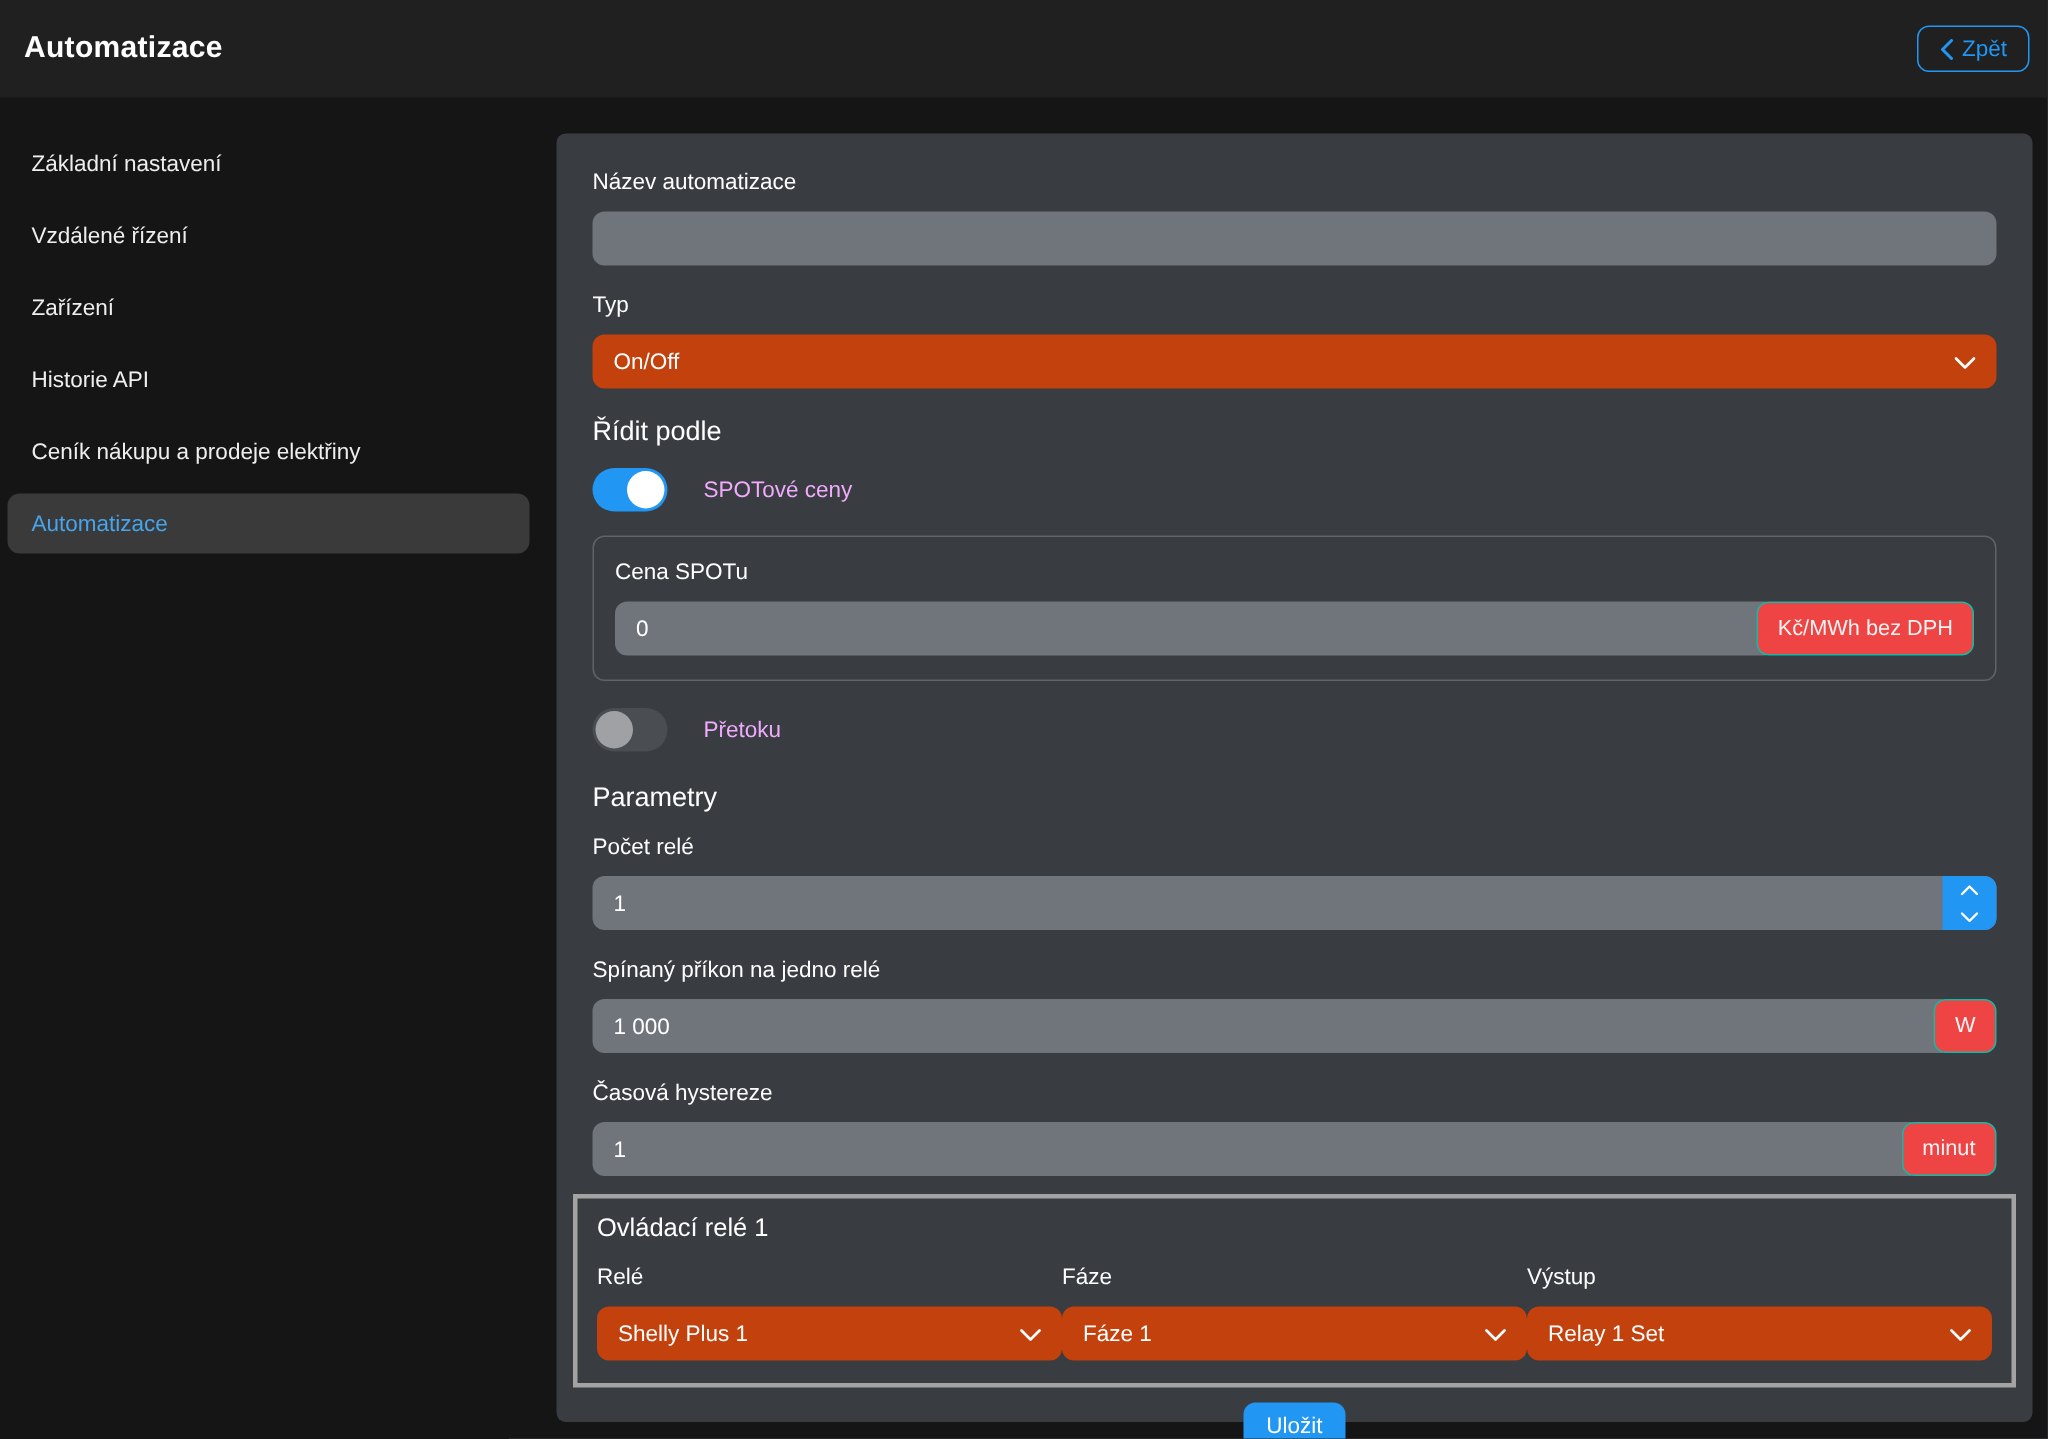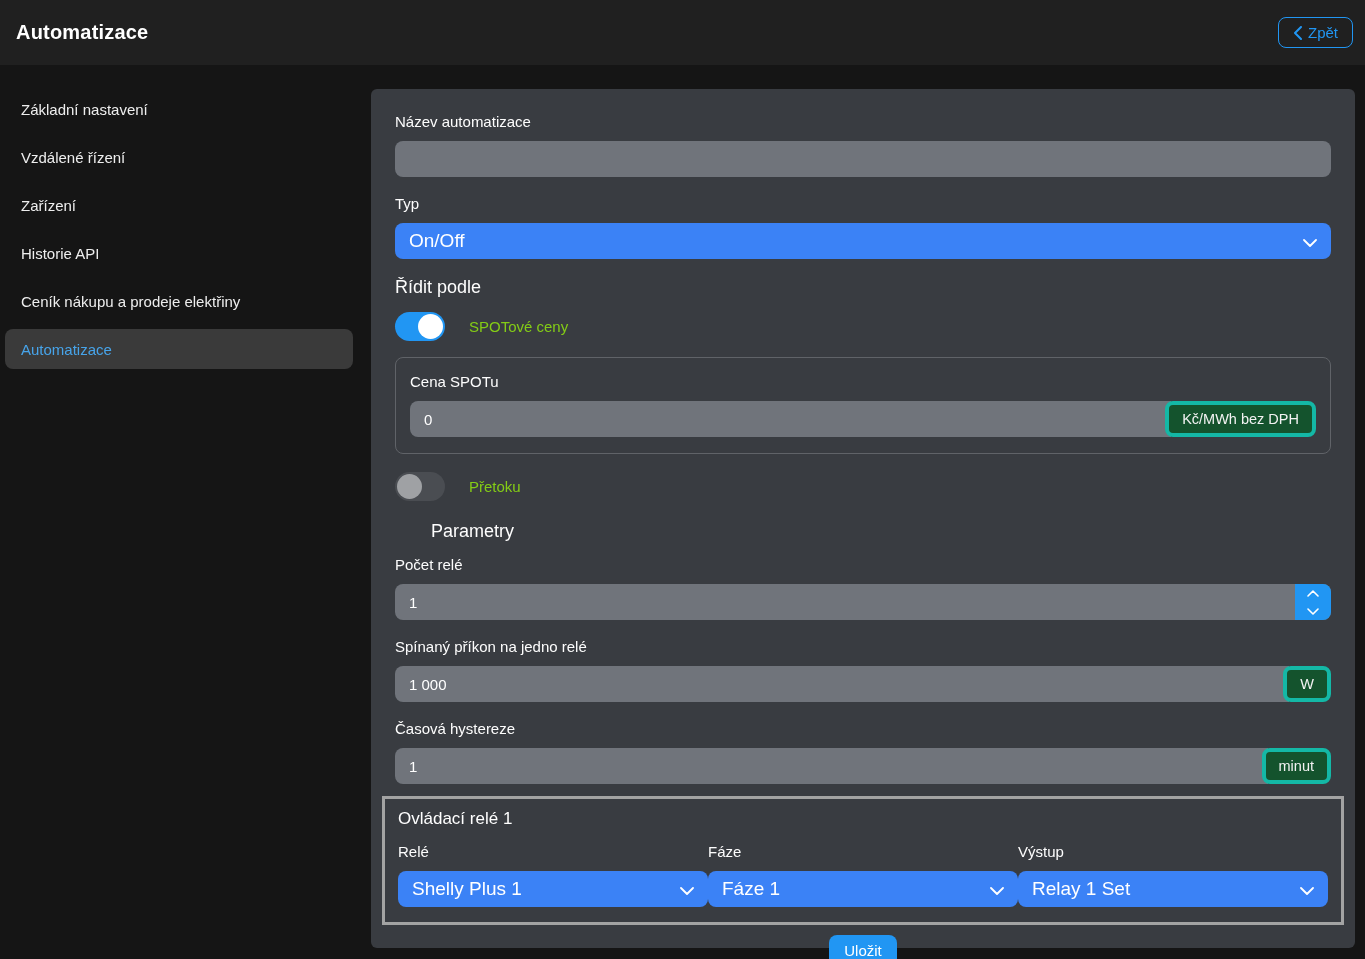--- a/index.html
+++ b/index.html
@@ -41,28 +41,28 @@
     background:#393c41; border-radius:6px; padding:24px;
   }
   .field-label { font-size:15px; color:#fdfdfd; margin-bottom:11px; }
   .section-heading { font-size:18px; font-weight:500; color:#fdfdfd; }
   .tinput {
     width:100%; height:36px; background:#70747b; border:none; outline:none;
     border-radius:8px; color:#ffffff; font-size:15px; padding:0 14px;
     font-family:"Liberation Sans", sans-serif; display:block;
   }
   .select {
-    height:36px; background:#3b82f6; border-radius:8px; color:#ffffff;
-    font-size:19px; padding:0 14px; display:flex; align-items:center;
+    height:36px; background:#c2410c; border-radius:8px; color:#ffffff;
+    font-size:15px; padding:0 14px; display:flex; align-items:center;
     justify-content:space-between; cursor:pointer;
   }
   .input-group { display:flex; align-items:stretch; }
   .input-group .tinput { flex:1; border-top-right-radius:0; border-bottom-right-radius:0; }
   .suffix {
-    background:#14532d; border:4px solid #14b8a6; border-radius:8px;
+    background:#ef4444; border:1px solid #14b8a6; border-radius:8px;
     margin-left:-6px; padding:0 13px; display:flex; align-items:center;
     font-size:14.5px; color:#f2f2f2; white-space:nowrap; z-index:1;
   }
   
   .spin-wrap { position:relative; }
   .spin-wrap .tinput { padding-right:46px; }
   .spinner {
     position:absolute; right:0; top:0; width:36px; height:36px;
     background:#2196f3; border-radius:0 8px 8px 0;
     display:flex; flex-direction:column; cursor:pointer;
@@ -72,41 +72,41 @@
   .toggle-row { display:flex; align-items:center; gap:24px; }
   .toggle {
     width:50px; height:29px; border-radius:15px; position:relative; cursor:pointer;
     flex:0 0 auto;
   }
   .toggle.on { background:#2196f3; }
   .toggle.off { background:#4a4d52; }
   .knob { position:absolute; top:2px; width:25px; height:25px; border-radius:50%; }
   .toggle.on .knob { right:2px; background:#ffffff; }
   .toggle.off .knob { left:2px; background:#9fa1a4; }
-  .toggle-label { font-size:15px; color:#84cc16; }
+  .toggle-label { font-size:15px; color:#f0abfc; }
   
   .spot-box {
     border:1px solid #606368; border-radius:8px; padding:15px 14px 16px 14px;
     margin-top:16px;
   }
   
   .relay-box {
     border:3px solid #a3a3a3; margin:12px -13px 0 -13px;
     padding:10px 13px 15px 13px;
   }
   .relay-box h3 { font-size:17px; font-weight:500; margin-bottom:14px; }
   .relay-grid { display:grid; grid-template-columns:1fr 1fr 1fr; }
   
   .save-row { display:flex; justify-content:center; margin-top:10px; }
   .save-btn {
     background:#2196f3; color:#ffffff; border:none; border-radius:8px;
     font-size:15px; padding:7px 15px; cursor:pointer;
     font-family:"Liberation Sans", sans-serif;
   } .mt14{margin-top:14px;}
-  .mt18{margin-top:18px;} .mt20{margin-top:20px;margin-left:36px;}
+  .mt18{margin-top:18px;} .mt20{margin-top:20px;}
 </style>
 </head>
 <body>
 
 <div class="topbar">
   <h1>Automatizace</h1>
   <button class="back-btn">
     <span>
       <svg width="9" height="14" viewBox="0 0 9 14">
           <polyline points="8,1 2,7 8,13" fill="none" stroke="#2196f3" stroke-width="2" stroke-linecap="round" stroke-linejoin="round"></polyline>

